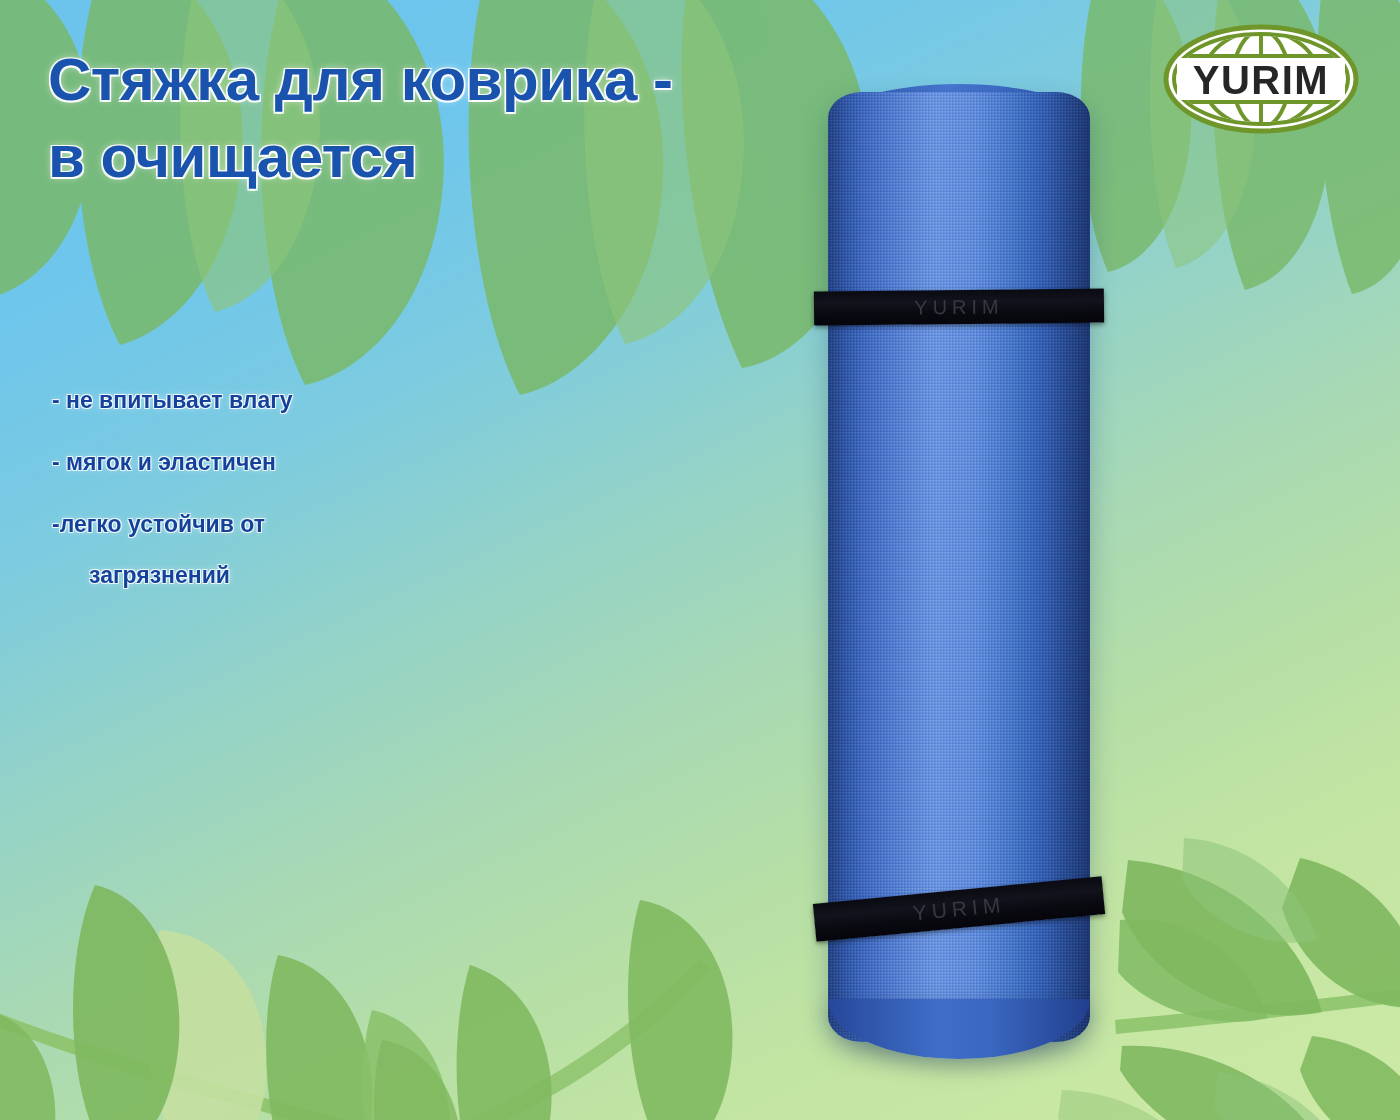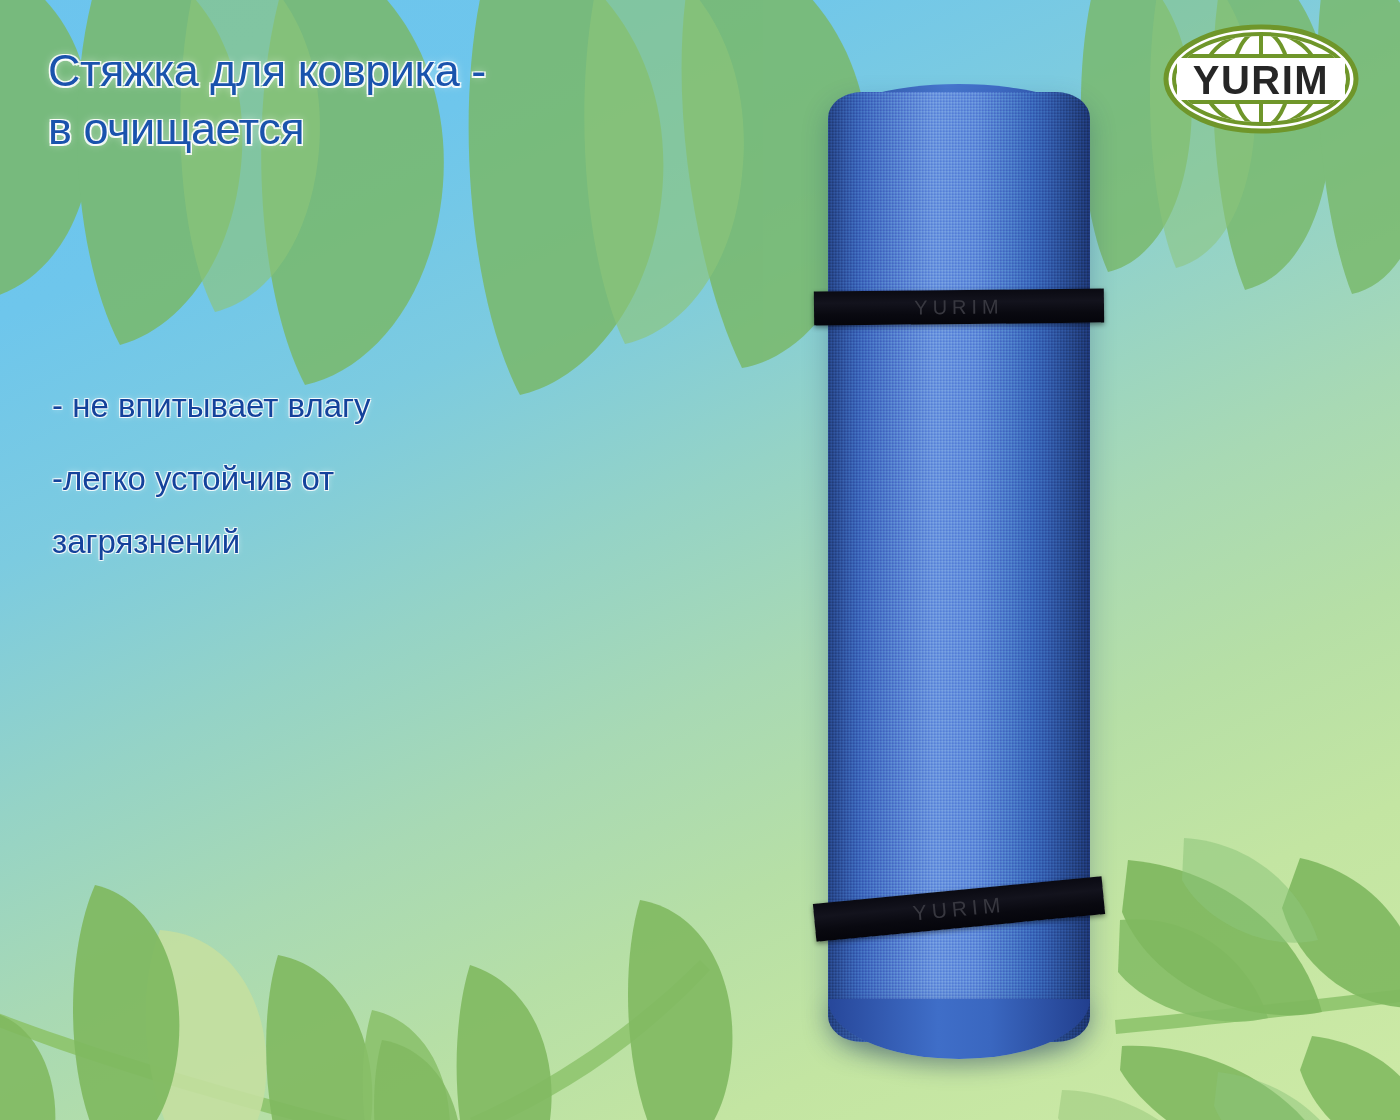--- a/index.html
+++ b/index.html
@@ -36,56 +36,56 @@
   .leaf-layer svg { display: block; width: 1400px; height: 1120px; }
 
   
   .title-block {
     position: absolute;
     left: 48px;
     top: 42px;
     width: 760px;
   }
   .title-line {
-    font-size: 45px;
-    font-weight: 400;
+    font-size: 60px;
+    font-weight: 700;
     line-height: 1.28;
     color: #1a53ad;
     letter-spacing: -0.5px;
     text-shadow:
       -1.5px -1.5px 0 rgba(255,255,255,.85),
        1.5px -1.5px 0 rgba(255,255,255,.85),
       -1.5px  1.5px 0 rgba(255,255,255,.85),
        1.5px  1.5px 0 rgba(255,255,255,.85),
        0 0 8px rgba(255,255,255,.6);
     white-space: pre;
   }
 
   
   .features {
     position: absolute;
     left: 52px;
     top: 388px;
     width: 700px;
   }
   .feature-item {
-    font-size: 33px;
-    font-weight: 400;
+    font-size: 23px;
+    font-weight: 700;
     color: #14429b;
     line-height: 1.12;
     margin-bottom: 36px;
     white-space: pre;
     text-shadow:
       -1px -1px 0 rgba(255,255,255,.75),
        1px -1px 0 rgba(255,255,255,.75),
       -1px  1px 0 rgba(255,255,255,.75),
        1px  1px 0 rgba(255,255,255,.75),
        0 0 6px rgba(255,255,255,.55);
   }
-  .feature-item.wrap-cont { margin-top: -10px; }
+  .feature-item.wrap-cont { margin-top: -10px; margin-left: 37px; }
 
   
   .logo {
     position: absolute;
     left: 1163px;
     top: 24px;
     width: 196px;
     height: 110px;
   }
   .logo svg { display: block; }
@@ -283,20 +283,21 @@
     </svg>
   </div>
 
   <div class="title-block">
     <div class="title-line">Стяжка для коврика -</div>
     <div class="title-line">в очищается</div>
   </div>
 
   <div class="features">
     <div class="feature-item">- не впитывает влагу</div>
+    <div class="feature-item">- мягок и эластичен</div>
     <div class="feature-item">-легко устойчив от</div>
     <div class="feature-item wrap-cont">загрязнений</div>
   </div>
 
   <div class="logo">
     <svg viewBox="0 0 196 110" xmlns="http://www.w3.org/2000/svg">
 
       <ellipse cx="98" cy="55" rx="95" ry="52" fill="#ffffff" stroke="#6f962a" stroke-width="5"></ellipse>
 
       <ellipse cx="98" cy="55" rx="87" ry="45" fill="#ffffff" stroke="#6f962a" stroke-width="4"></ellipse>

